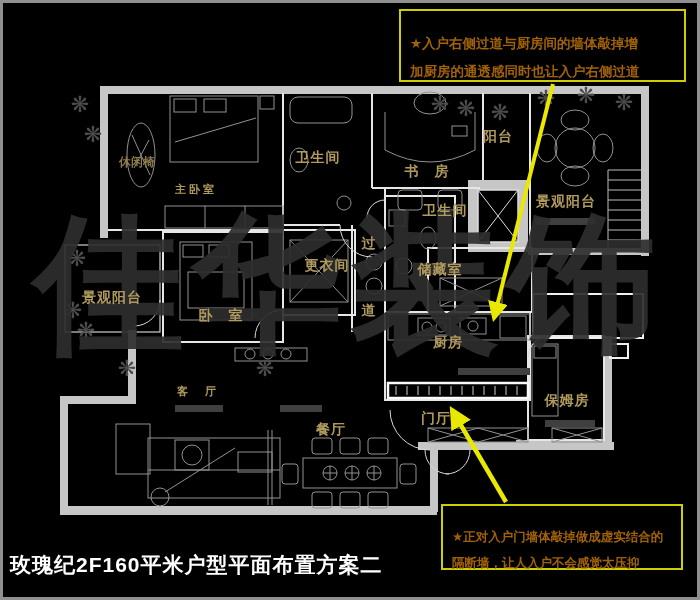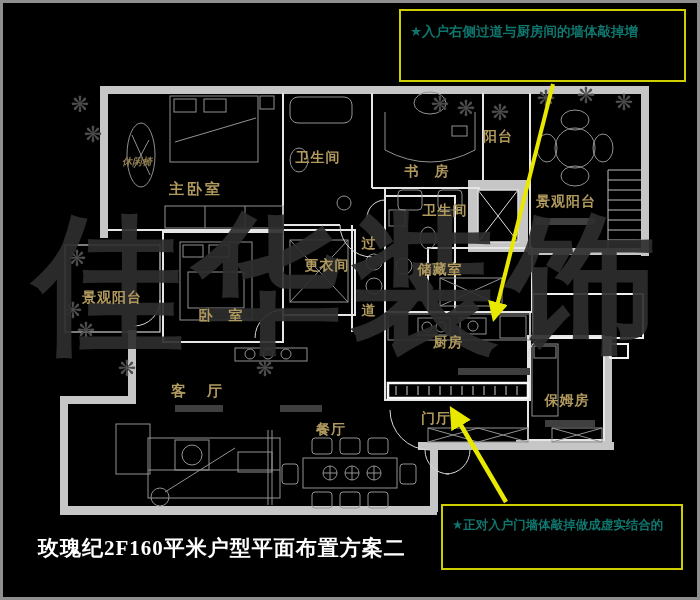--- a/index.html
+++ b/index.html
@@ -8,30 +8,30 @@
   #frame{position:absolute;inset:0;border:3px solid #8f8f8f;z-index:9;pointer-events:none;}
   svg{position:absolute;left:0;top:0;}
   #plan-svg{z-index:2;}
   #overlay-svg{z-index:5;}
   #watermark{position:absolute;left:34px;top:208px;width:624px;z-index:3;
              display:flex;justify-content:space-between;color:rgba(46,46,46,0.92);
              font-size:150px;line-height:1;font-weight:bold;
              font-family:"DejaVu Serif","Liberation Serif",serif;pointer-events:none;}
   .rlabel{position:absolute;z-index:4;color:#b19a5e;font-weight:bold;font-size:14px;
           white-space:nowrap;transform:translate(-50%,-50%);letter-spacing:1px;}
-  .rlabel.big{font-size:15px;letter-spacing:3px;}
-  .rlabel.small{font-size:10px;color:#8d7b4e;letter-spacing:0;font-style:italic;}
+  .rlabel.big{font-size:11px;letter-spacing:3px;}
+  .rlabel.small{font-size:12px;color:#8d7b4e;letter-spacing:0;}
   .note{position:absolute;z-index:6;background:#000;border:2px solid #cfcf00;
-        color:#0f766e;font-weight:bold;padding:6px 9px;}
+        color:#a16207;font-weight:bold;padding:18px 9px;}
   .note .nline{white-space:nowrap;line-height:2.1;}
   #note-top{left:399px;top:9px;width:287px;height:73px;font-size:13.5px;box-sizing:border-box;}
   #note-bottom{left:441px;top:504px;width:242px;height:66px;font-size:12.5px;box-sizing:border-box;}
-  #plan-title{position:absolute;left:10px;top:534px;z-index:6;color:#ffffff;
+  #plan-title{position:absolute;left:10px;top:551px;z-index:6;color:#ffffff;
               font-weight:bold;font-size:21px;letter-spacing:1px;
-              font-family:Liberation Serif, serif;margin-left:28px;}
+              font-family:Liberation Sans, sans-serif;}
 </style>
 </head>
 <body>
 
 <div id="stage">
 
   <div id="watermark">
     <span>佳</span>
     <span>华</span>
     <span>装</span>
@@ -279,21 +279,23 @@
       <marker id="ah" viewBox="0 0 10 10" refX="8" refY="5" markerWidth="5" markerHeight="5" orient="auto" markerUnits="strokeWidth">
         <path d="M0,0 L10,5 L0,10 z" fill="#e8e800"></path>
       </marker>
     </defs>
     <line x1="553" y1="84" x2="494" y2="318" stroke="#e8e800" stroke-width="4" marker-end="url(#ah)"></line>
     <line x1="506" y1="502" x2="452" y2="410" stroke="#e8e800" stroke-width="4.5" marker-end="url(#ah)"></line>
   </svg>
 
   <div class="note" id="note-top">
     <div class="nline">★入户右侧过道与厨房间的墙体敲掉增</div>
+    <div class="nline">加厨房的通透感同时也让入户右侧过道</div>
   </div>
   <div class="note" id="note-bottom">
     <div class="nline">★正对入户门墙体敲掉做成虚实结合的</div>
+    <div class="nline">隔断墙，让人入户不会感觉太压抑</div>
   </div>
 
   <div id="plan-title">玫瑰纪2F160平米户型平面布置方案二</div>
 
   <div id="frame"></div>
 </div>
 
 </body></html>

